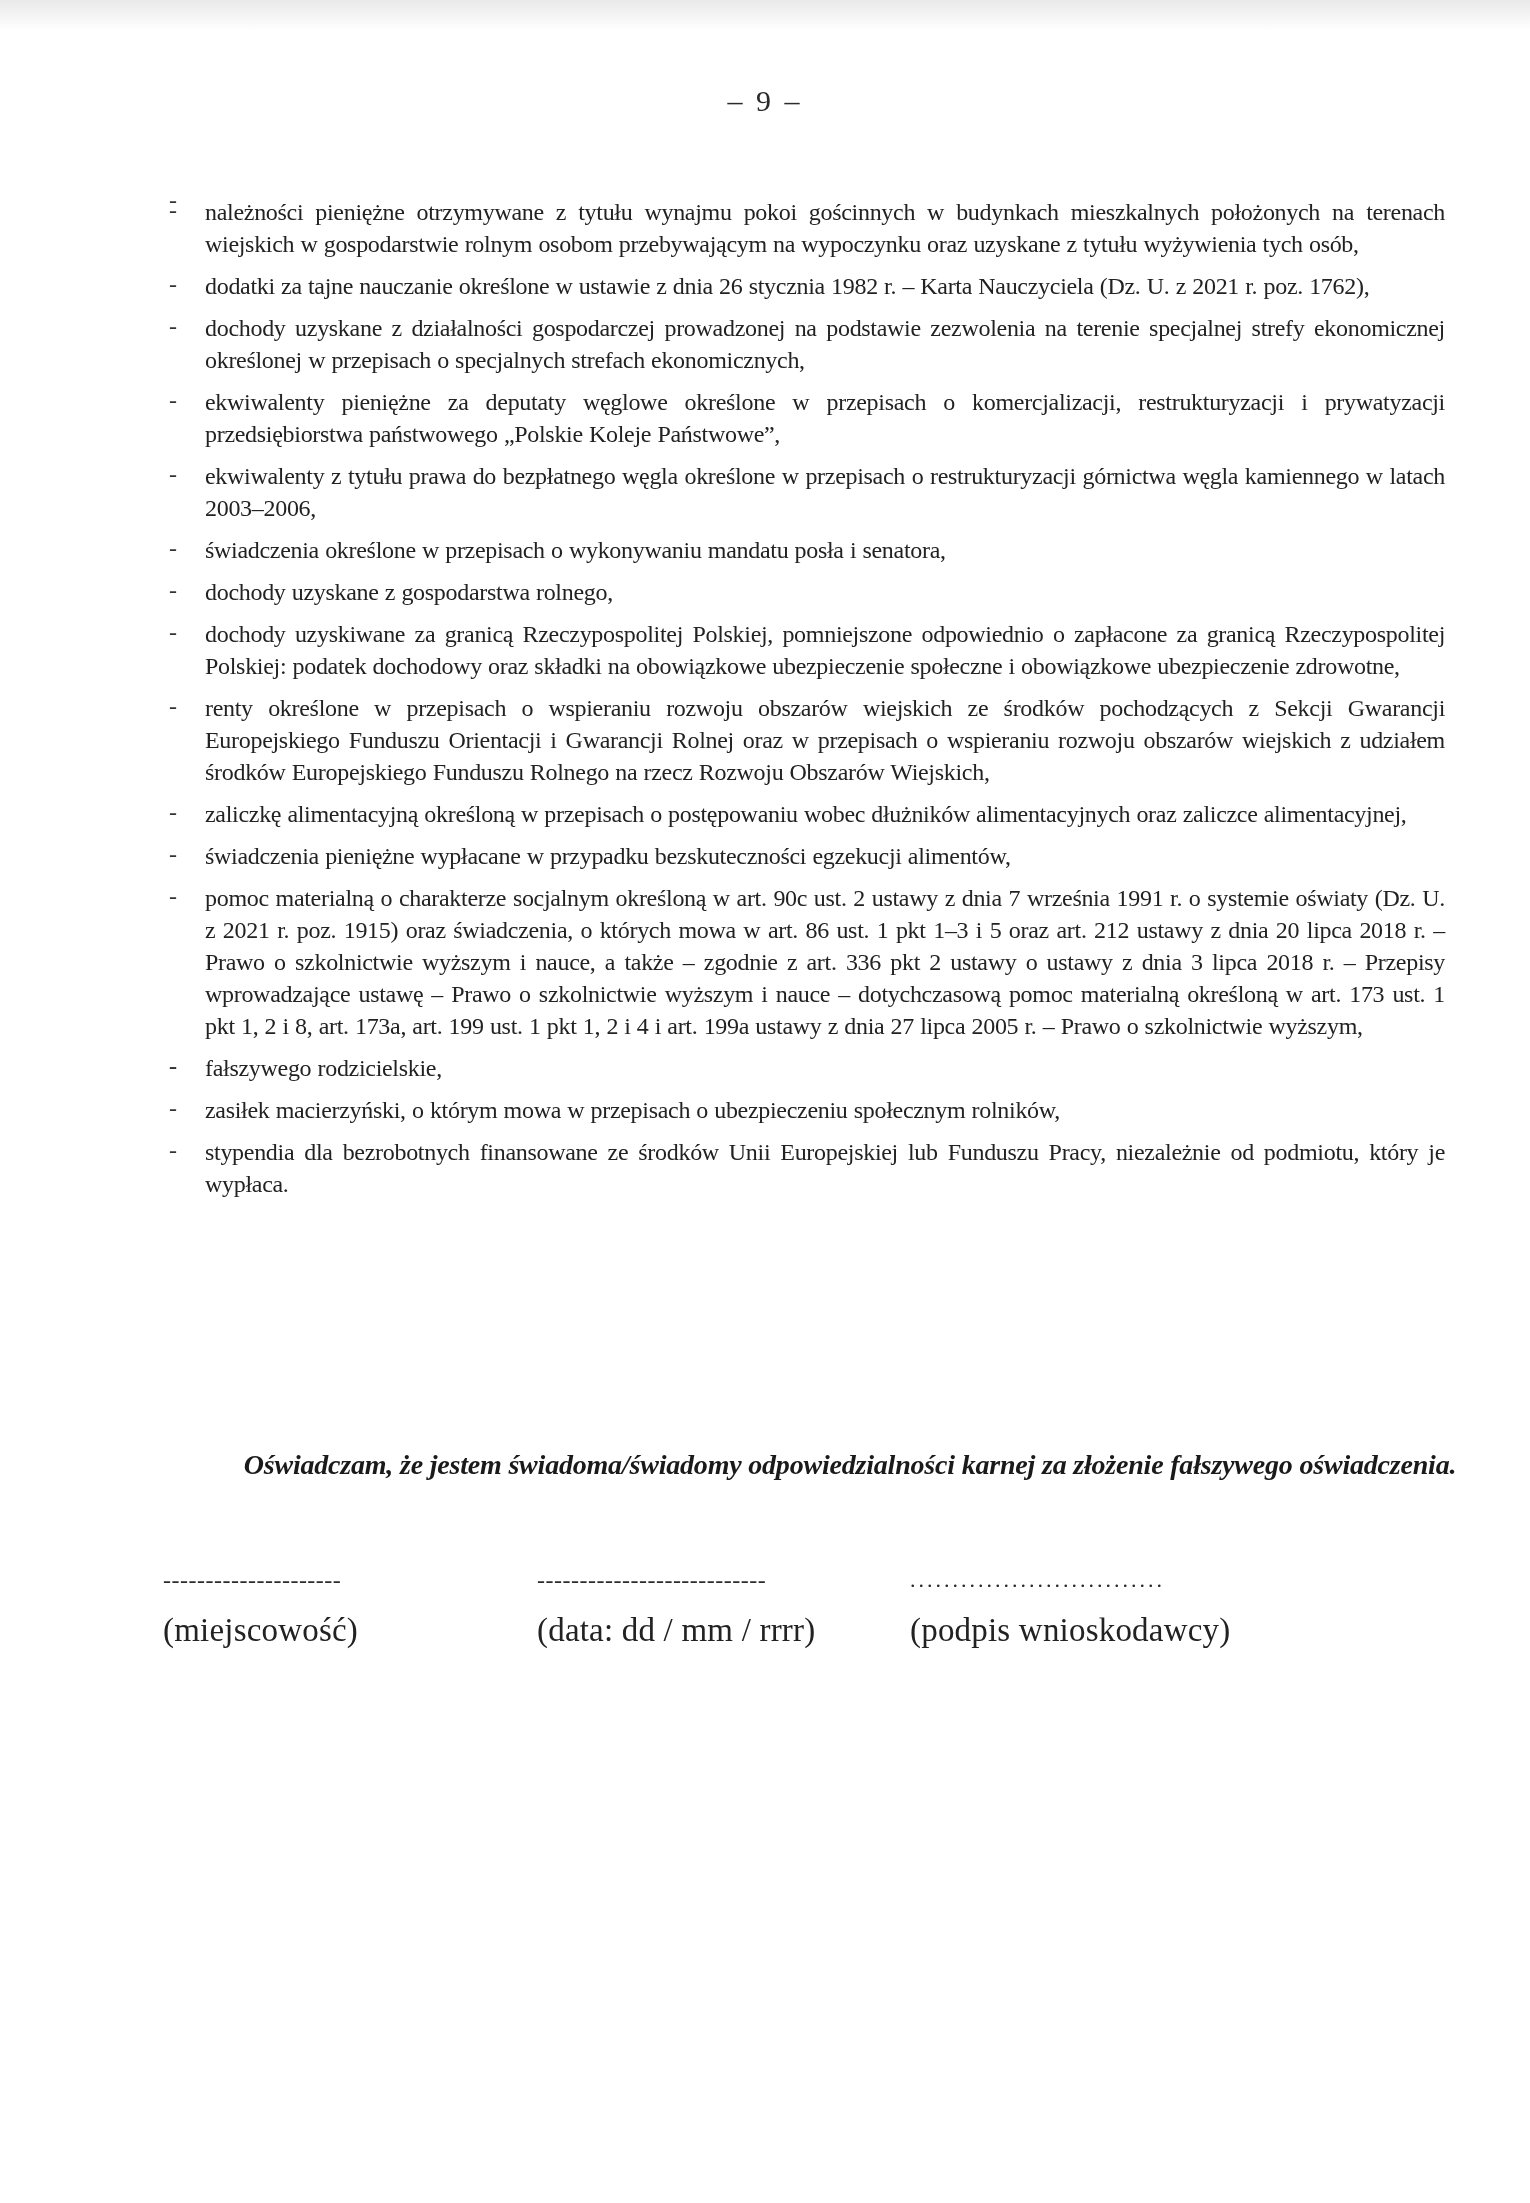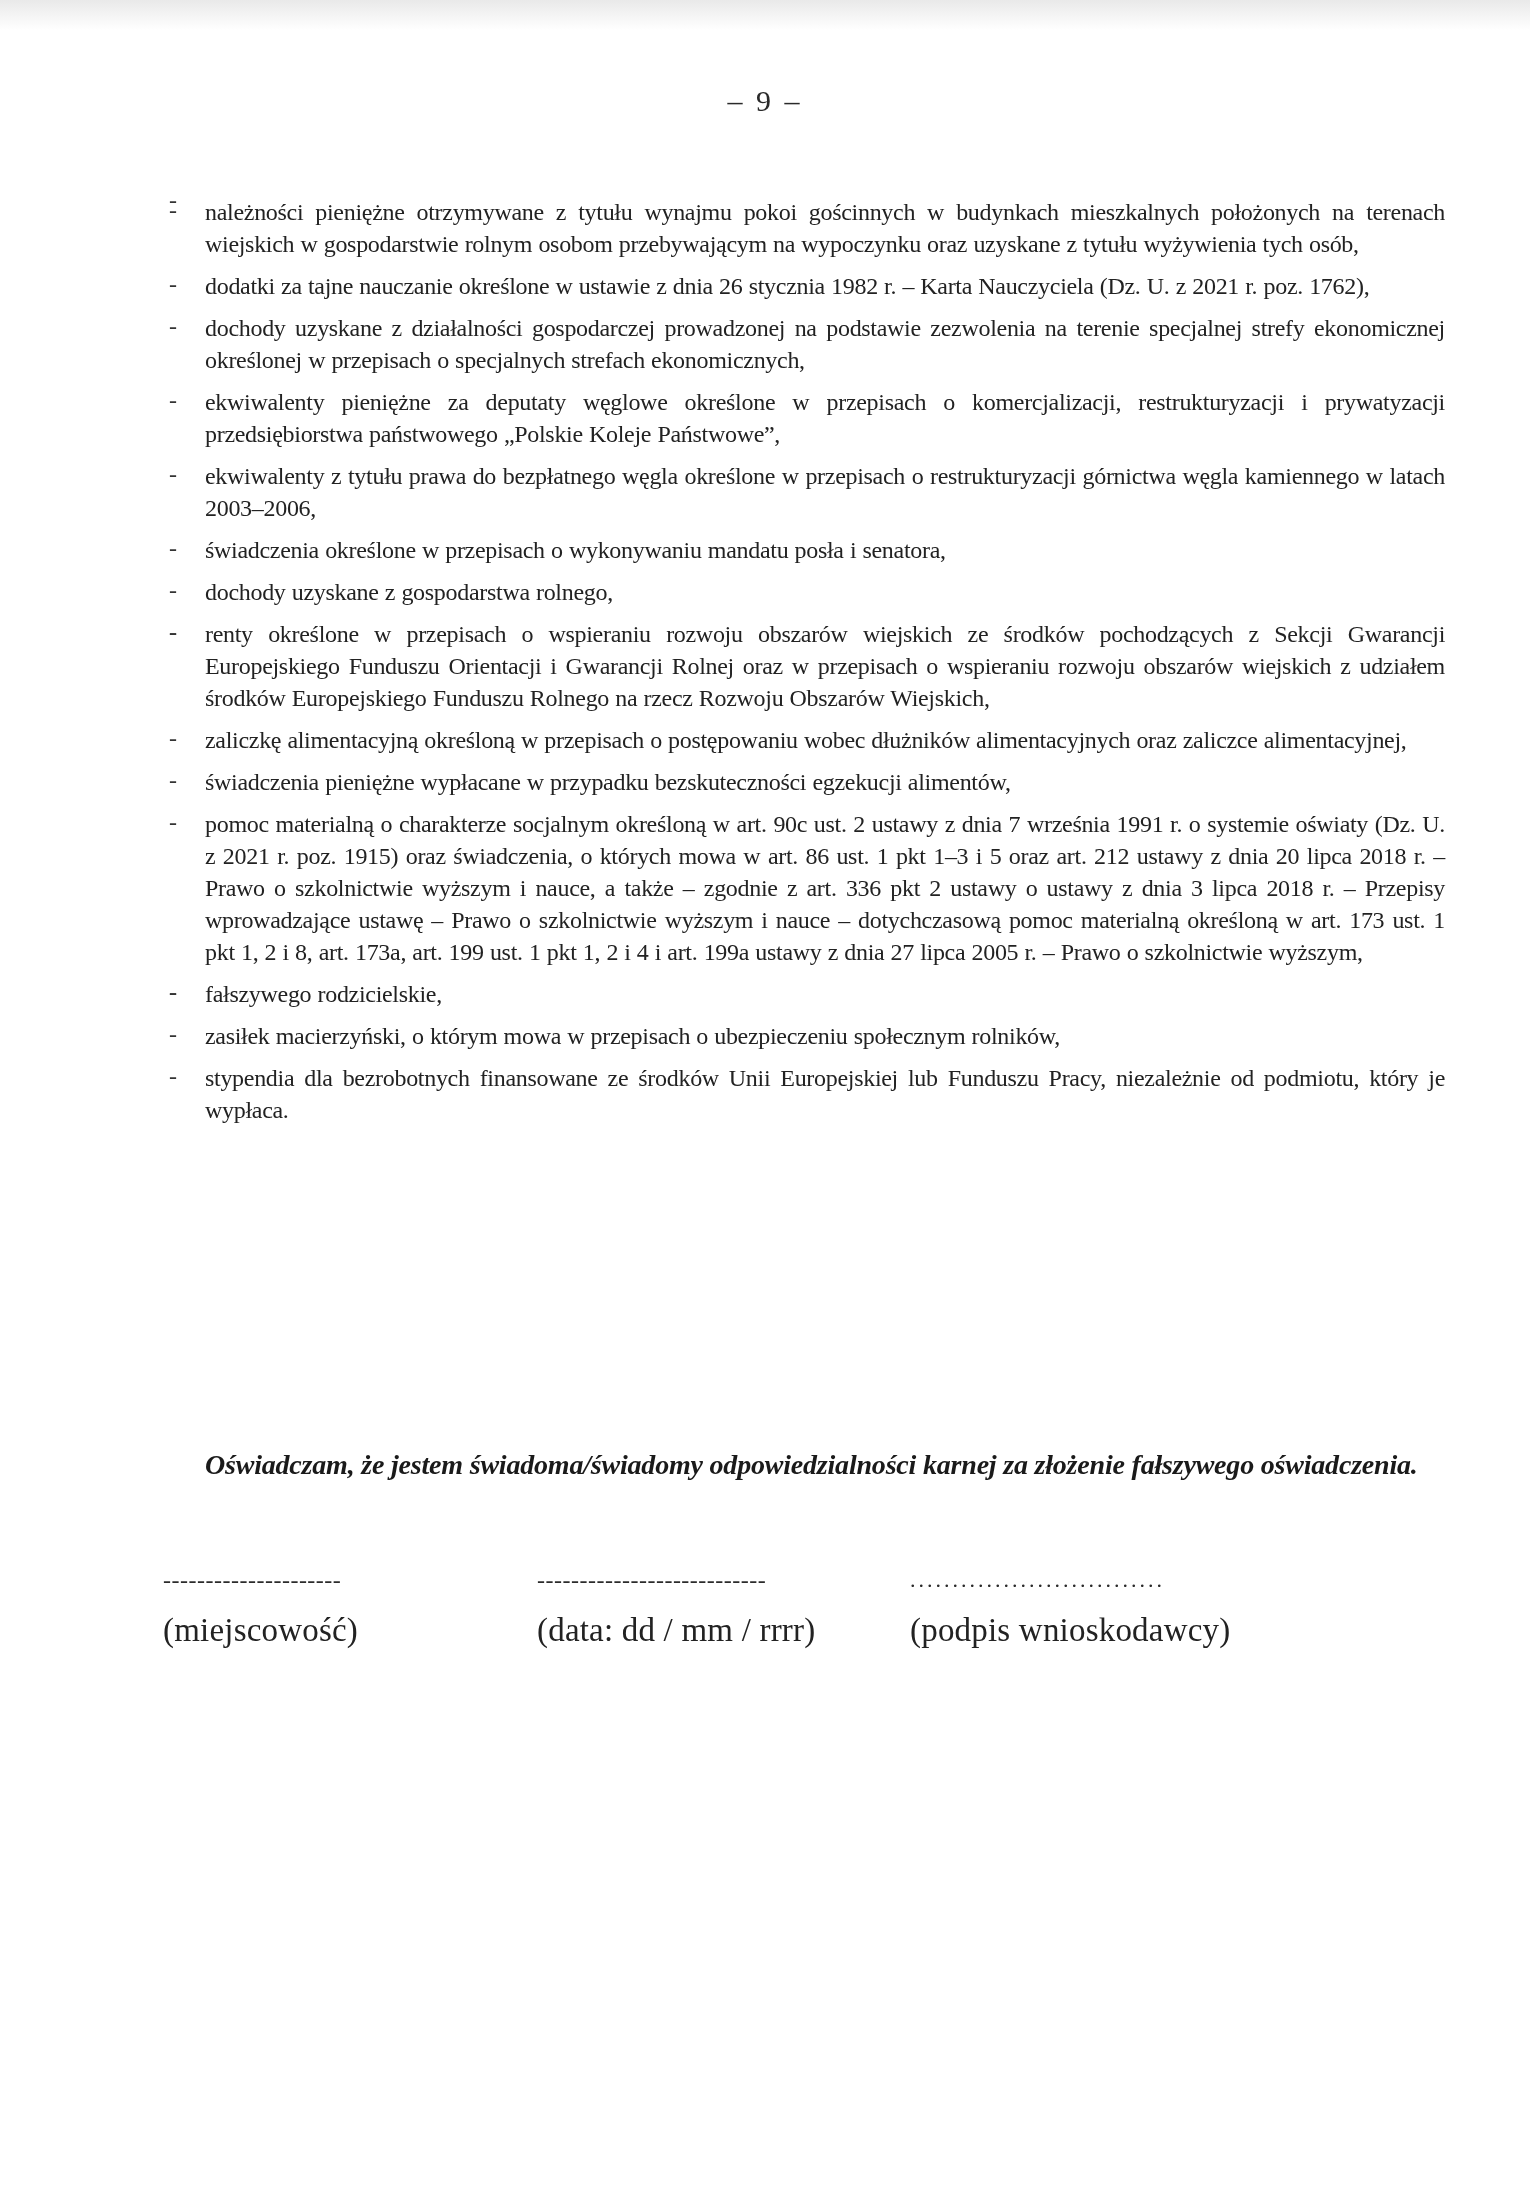--- a/index.html
+++ b/index.html
@@ -63,20 +63,21 @@
     position: absolute;
     left: 205px;
     top: 1446px;
     width: 1290px;
     font-size: 28px;
     line-height: 37px;
     font-weight: bold;
     font-style: italic;
     letter-spacing: -0.2px;
     color: #1a1a1a;
+    text-align: center;
   }
   .signatures {
     position: absolute;
     left: 0;
     top: 1566px;
     width: 1530px;
     height: 120px;
   }
   .sig-col {
     position: absolute;
@@ -137,20 +138,21 @@
     <div class="item">
       <span class="dash">-</span>
       <span>świadczenia określone w przepisach o wykonywaniu mandatu posła i senatora,</span>
     </div>
     <div class="item">
       <span class="dash">-</span>
       <span>dochody uzyskane z gospodarstwa rolnego,</span>
     </div>
     <div class="item">
       <span class="dash">-</span>
+      <span>dochody uzyskiwane za granicą Rzeczypospolitej Polskiej, pomniejszone odpowiednio o zapłacone za granicą Rzeczypospolitej Polskiej: podatek dochodowy oraz składki na obowiązkowe ubezpieczenie społeczne i obowiązkowe ubezpieczenie zdrowotne,</span>
     </div>
     <div class="item">
       <span class="dash">-</span>
       <span>renty określone w przepisach o wspieraniu rozwoju obszarów wiejskich ze środków pochodzących z Sekcji Gwarancji Europejskiego Funduszu Orientacji i Gwarancji Rolnej oraz w przepisach o wspieraniu rozwoju obszarów wiejskich z udziałem środków Europejskiego Funduszu Rolnego na rzecz Rozwoju Obszarów Wiejskich,</span>
     </div>
     <div class="item">
       <span class="dash">-</span>
       <span>zaliczkę alimentacyjną określoną w przepisach o postępowaniu wobec dłużników alimentacyjnych oraz zaliczce alimentacyjnej,</span>
     </div>
     <div class="item">

